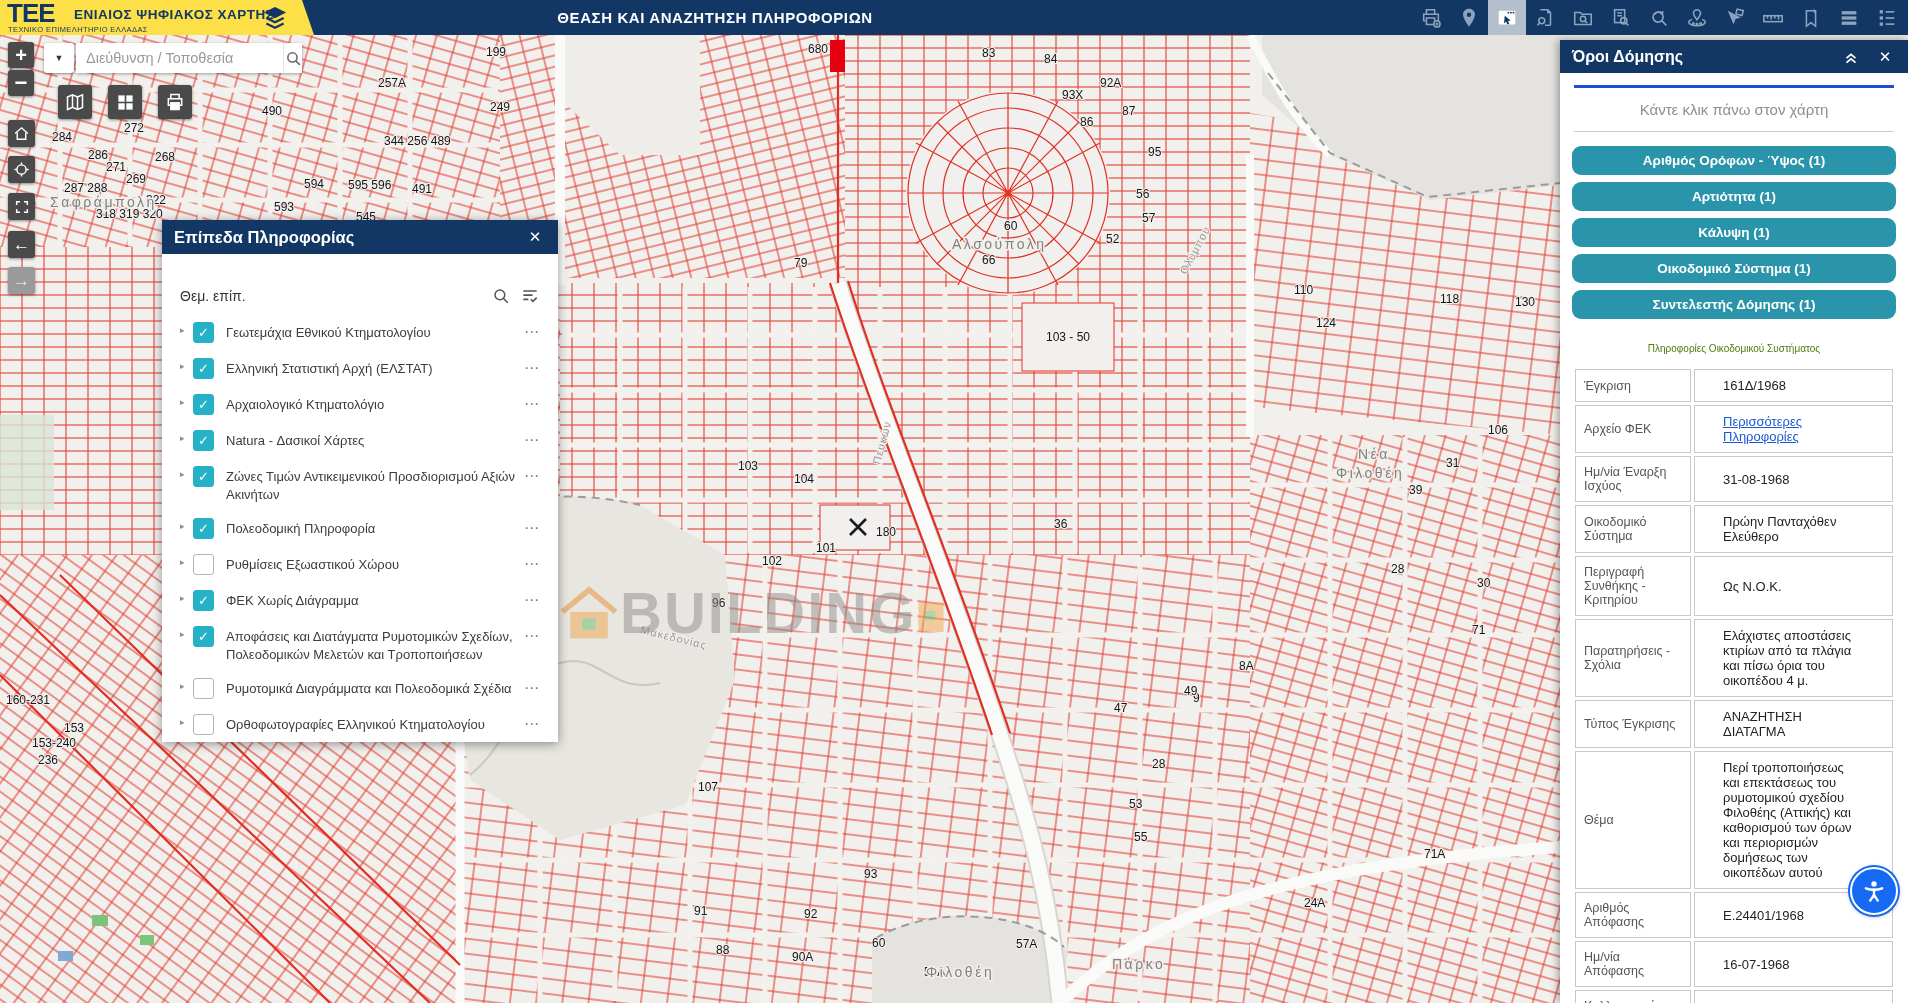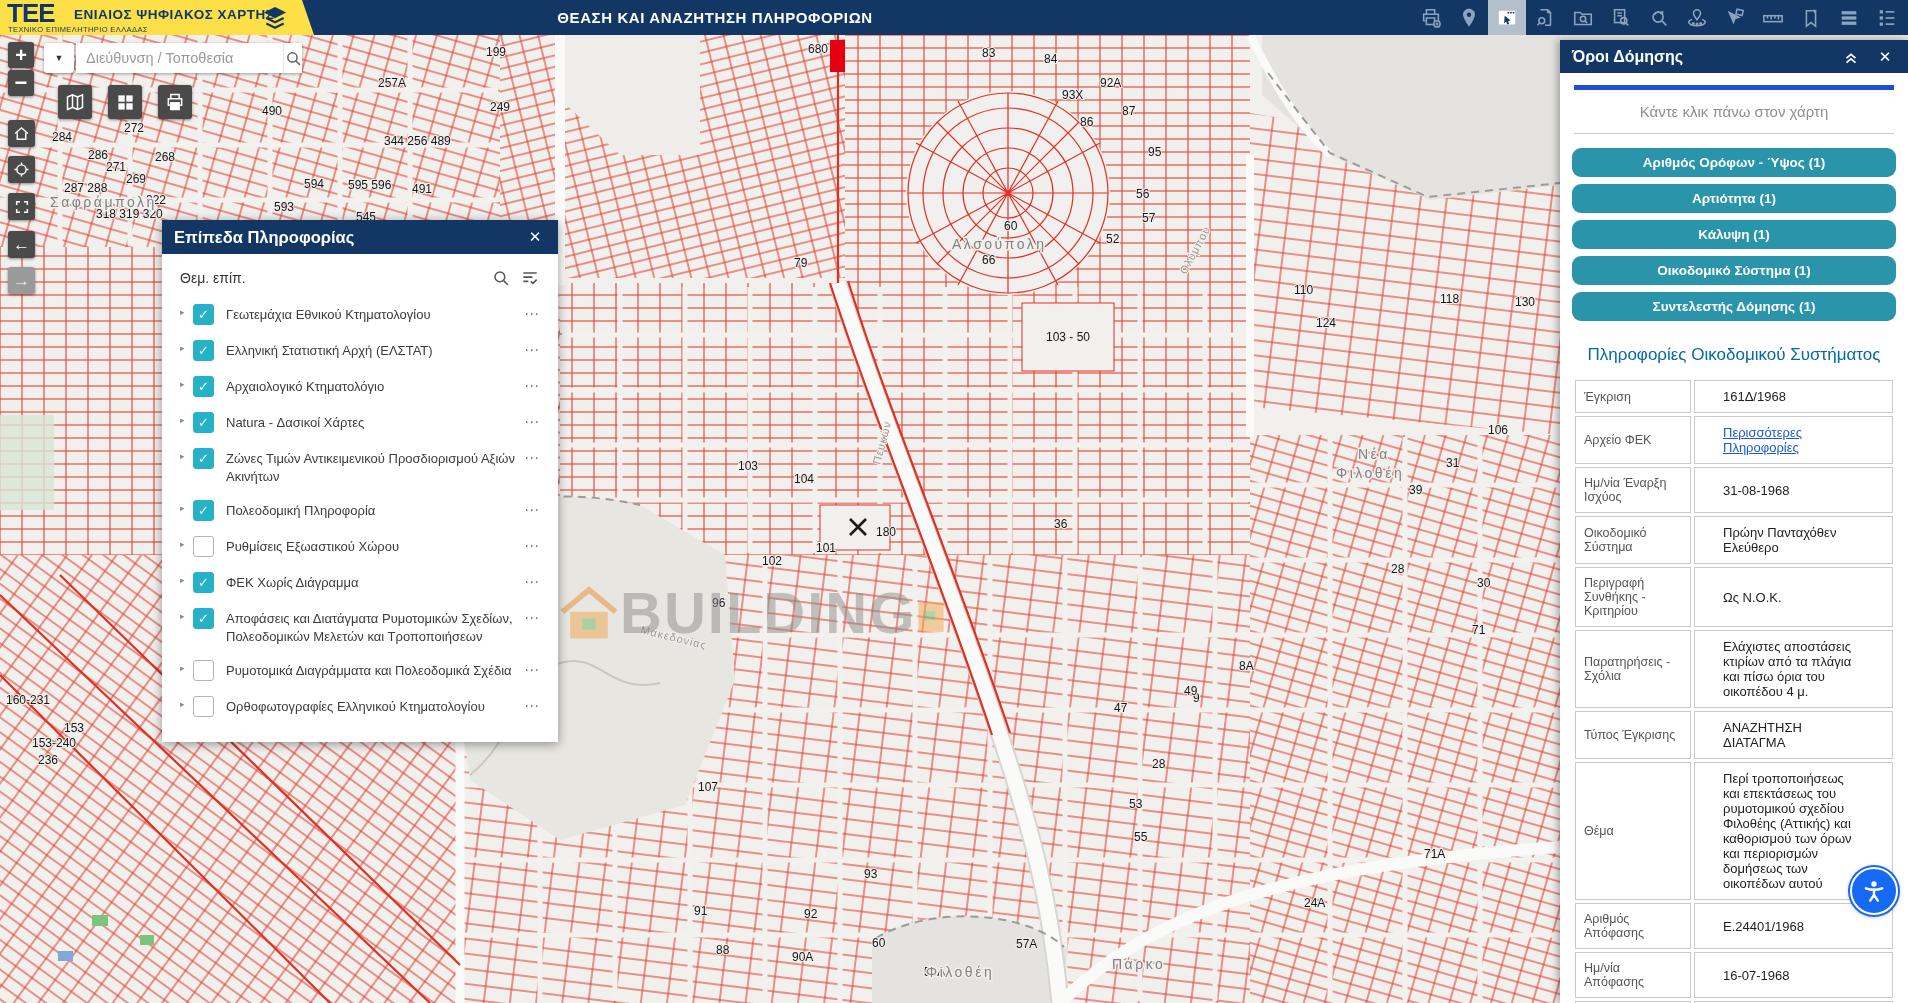--- a/index.html
+++ b/index.html
@@ -46,21 +46,21 @@
   #btn-basemap{left:58px;top:50px;width:34px;height:34px;}
   #btn-grid{left:108px;top:50px;width:34px;height:34px;}
   #btn-print{left:158px;top:50px;width:34px;height:34px;}
   #btn-home{left:8px;top:85px;width:27px;height:27px;}
   #btn-locate{left:8px;top:121px;width:27px;height:27px;}
   #btn-full{left:8px;top:158px;width:27px;height:27px;}
   #btn-back{left:8px;top:196px;width:27px;height:27px;font-size:17px;}
   #btn-fwd{left:8px;top:232px;width:27px;height:27px;font-size:17px;color:#e6e6e6;}
   
   #layers{position:absolute;left:162px;top:185px;width:396px;height:522px;background:#fff;
-          box-shadow:0 2px 10px rgba(0,0,0,.4);z-index:20;display:flex;flex-direction:column;}
+          box-shadow:0 2px 10px rgba(0,0,0,.4);z-index:20;display:flex;flex-direction:column;gap:18px;}
   #layers .phead{height:34px;background:#123765;color:#fff;display:flex;align-items:center;
                  padding:0 12px;flex:0 0 auto;}
   #layers .phead .ptitle{flex:1;font-size:16.5px;font-weight:bold;}
   .pclose{width:22px;text-align:center;font-size:15px;cursor:pointer;color:#fff;}
   #layers .pbody{flex:1;padding:14px 18px 6px 18px;overflow:hidden;}
   .filterrow{display:flex;align-items:center;margin-bottom:16px;}
   .filterrow .flabel{flex:1;font-size:14px;color:#333;}
   .filterrow svg{margin-left:10px;cursor:pointer;}
   .lrow{display:flex;align-items:flex-start;margin-bottom:15px;}
   .caret{width:11px;font-size:9px;color:#8a8a8a;margin-top:3px;cursor:pointer;flex:0 0 auto;}
@@ -70,27 +70,27 @@
   .cb.checked{background:#25b2c6;border-color:#25b2c6;}
   .cb.checked i{visibility:visible;}
   .llabel{flex:1;font-size:13px;color:#3c3c3c;line-height:1.35;padding-top:2px;}
   .ldots{width:24px;text-align:right;color:#777;font-size:15px;letter-spacing:1px;cursor:pointer;padding-top:1px;}
   
   #terms{position:absolute;right:0;top:5px;width:348px;height:963px;background:#fff;
          box-shadow:-2px 0 8px rgba(0,0,0,.35);z-index:20;}
   #terms .phead{height:33px;background:#123765;color:#fff;display:flex;align-items:center;padding:0 12px;}
   #terms .ptitle{flex:1;font-size:16px;font-weight:bold;}
   .collapse-ic{margin-right:14px;cursor:pointer;display:flex;align-items:center;}
-  .hint{border-top:5px solid #1d4ed8;border-bottom:1px solid #ccc;padding:13px 0;margin:12px 14px 14px;
+  .hint{border-top:3px solid #1d4ed8;border-bottom:1px solid #ccc;padding:13px 0;margin:12px 14px 14px;
         text-align:center;color:#8f8f8f;font-size:15px;}
   .tbtns{padding:0 12px;}
   .tbtn{display:block;width:100%;margin:0 0 7px 0;background:#2a95aa;border:none;border-radius:9px;
         color:#fff;font-size:13.5px;font-weight:bold;padding:7px 0;cursor:pointer;
         font-family:"Liberation Sans",sans-serif;}
-  .sectitle{text-align:center;font-size:17px;color:#0369a1;margin:24px 0 12px;}
+  .sectitle{text-align:center;font-size:10px;color:#4d7c0f;margin:24px 0 12px;}
   #info-table{width:calc(100% - 24px);margin:0 12px;border-collapse:separate;border-spacing:3px;}
   #info-table td{border:1px solid #c9c9c9;vertical-align:middle;}
   #info-table td.k{width:98px;padding:8px 8px;font-size:12.5px;color:#555;}
   #info-table td.v{padding:8px 28px;font-size:13px;color:#222;}
   #info-table td.v.link{color:#1a58d8;text-decoration:underline;cursor:pointer;}
   
   #a11y{position:absolute;right:10px;top:832px;width:44px;height:44px;border-radius:50%;
         background:#1669f2;border:2px solid #fff;box-shadow:0 0 0 2px #1669f2,0 1px 5px rgba(0,0,0,.4);
         display:flex;align-items:center;justify-content:center;cursor:pointer;z-index:40;}
 </style>

